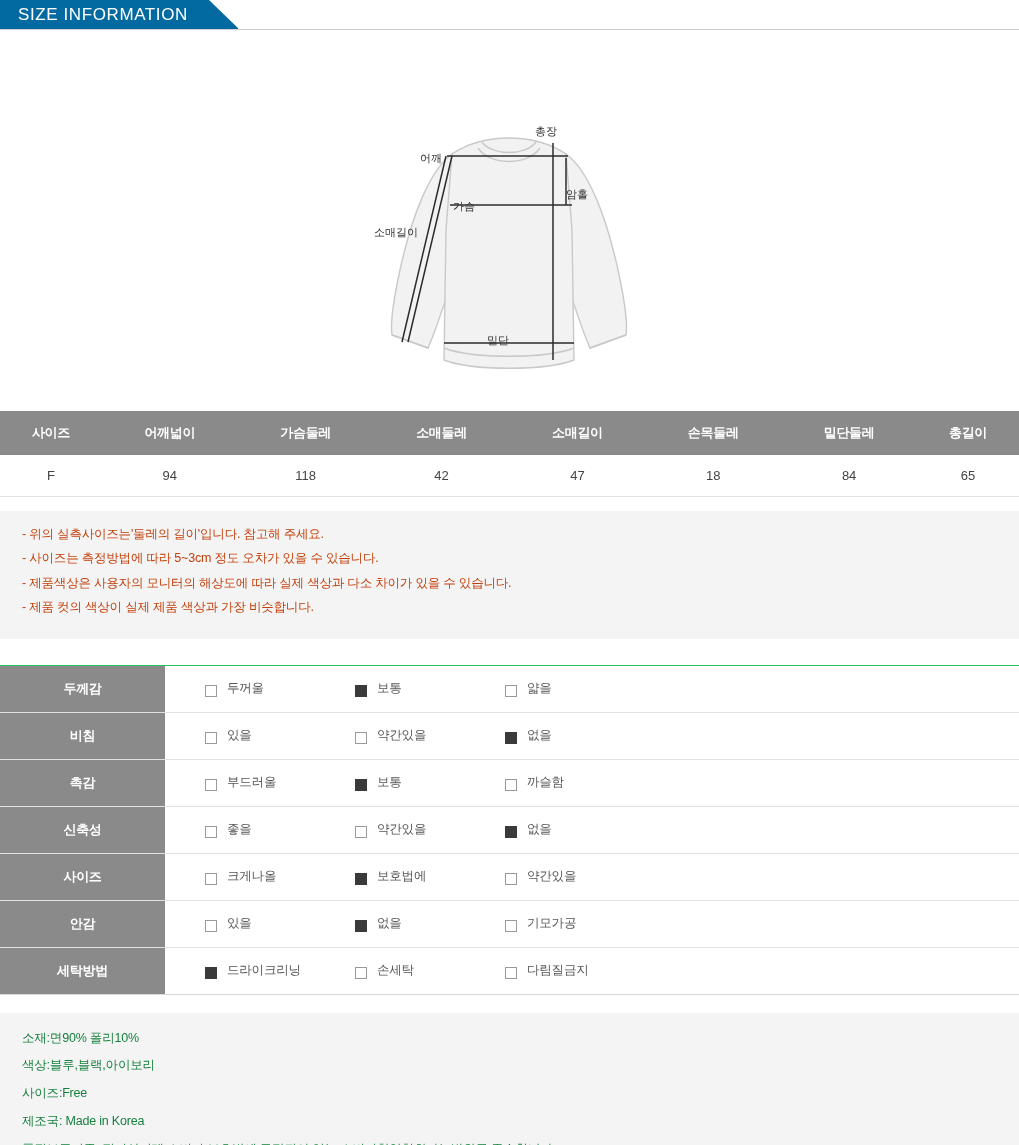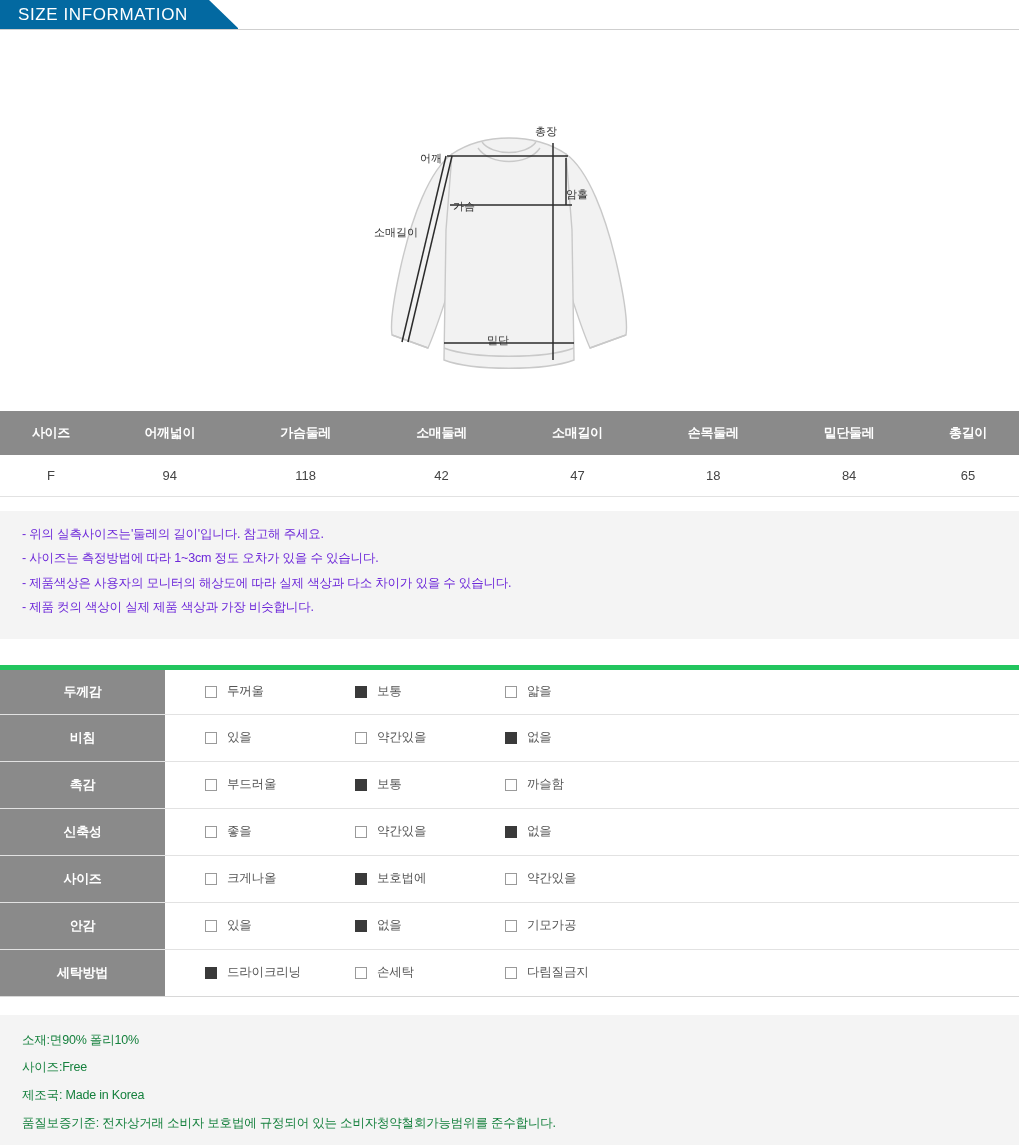--- a/index.html
+++ b/index.html
@@ -86,52 +86,52 @@
 
   
   .notice {
     background: #f4f4f4;
     padding: 14px 22px 16px 22px;
     margin-top: 14px;
   }
   .notice p {
     margin: 0 0 5px 0;
     font-size: 12.5px;
-    color: #6d28d9;
+    color: #c2410c;
     line-height: 1.55;
     letter-spacing: -0.2px;
   }
 
   
   .attr-table {
     width: 100%;
     border-collapse: collapse;
     margin-top: 26px;
-    border-top: 5px solid #22c55e;
+    border-top: 1px solid #22c55e;
   }
   .attr-table tr { border-bottom: 1px solid #e2e2e2; }
   .attr-table tr:last-child { border-bottom: 1px solid #d8d8d8; padding-left: 16px; }
   .attr-label {
     width: 165px;
     background: #8a8a8a;
     color: #ffffff;
     font-size: 13px;
     font-weight: bold;
     text-align: center;
     letter-spacing: -0.3px;
     height: 47px;
   }
   .attr-opts {
     padding: 0 0 0 40px;
     height: 47px;
   }
   .opts-row { display: flex; align-items: center; }
   .opt {
     display: flex;
-    align-items: center;
+    align-items: flex-end;
     width: 150px;
     flex: 0 0 150px;
   }
   .box {
     width: 12px;
     height: 12px;
     border: 1px solid #9a9a9a;
     background: #ffffff;
     display: inline-block;
   }
@@ -241,21 +241,21 @@
         <td>47</td>
         <td>18</td>
         <td>84</td>
         <td>65</td>
       </tr>
     </tbody>
   </table>
 
   <div class="notice">
     <p>- 위의 실측사이즈는'둘레의 길이'입니다. 참고해 주세요.</p>
-    <p>- 사이즈는 측정방법에 따라 1~3cm 정도 오차가 있을 수 있습니다.</p>
+    <p>- 사이즈는 측정방법에 따라 5~3cm 정도 오차가 있을 수 있습니다.</p>
     <p>- 제품색상은 사용자의 모니터의 해상도에 따라 실제 색상과 다소 차이가 있을 수 있습니다.</p>
     <p>- 제품 컷의 색상이 실제 제품 색상과 가장 비슷합니다.</p>
   </div>
 
   <table class="attr-table">
     <tbody id="attr-body">
         <tr>
           <td class="attr-label">두께감</td>
           <td class="attr-opts">
             <div class="opts-row">
@@ -386,19 +386,20 @@
                 <span class="opt-label">다림질금지</span>
               </div>
             </div>
           </td>
         </tr>
       </tbody>
   </table>
 
   <div class="footer-info">
     <p>소재:면90% 폴리10%</p>
+    <p>색상:블루,블랙,아이보리</p>
     <p>사이즈:Free</p>
     <p>제조국: Made in Korea</p>
     <p>품질보증기준: 전자상거래 소비자 보호법에 규정되어 있는 소비자청약철회가능범위를 준수합니다.</p>
 
   </div>
 
 </div>
 
 </body></html>

